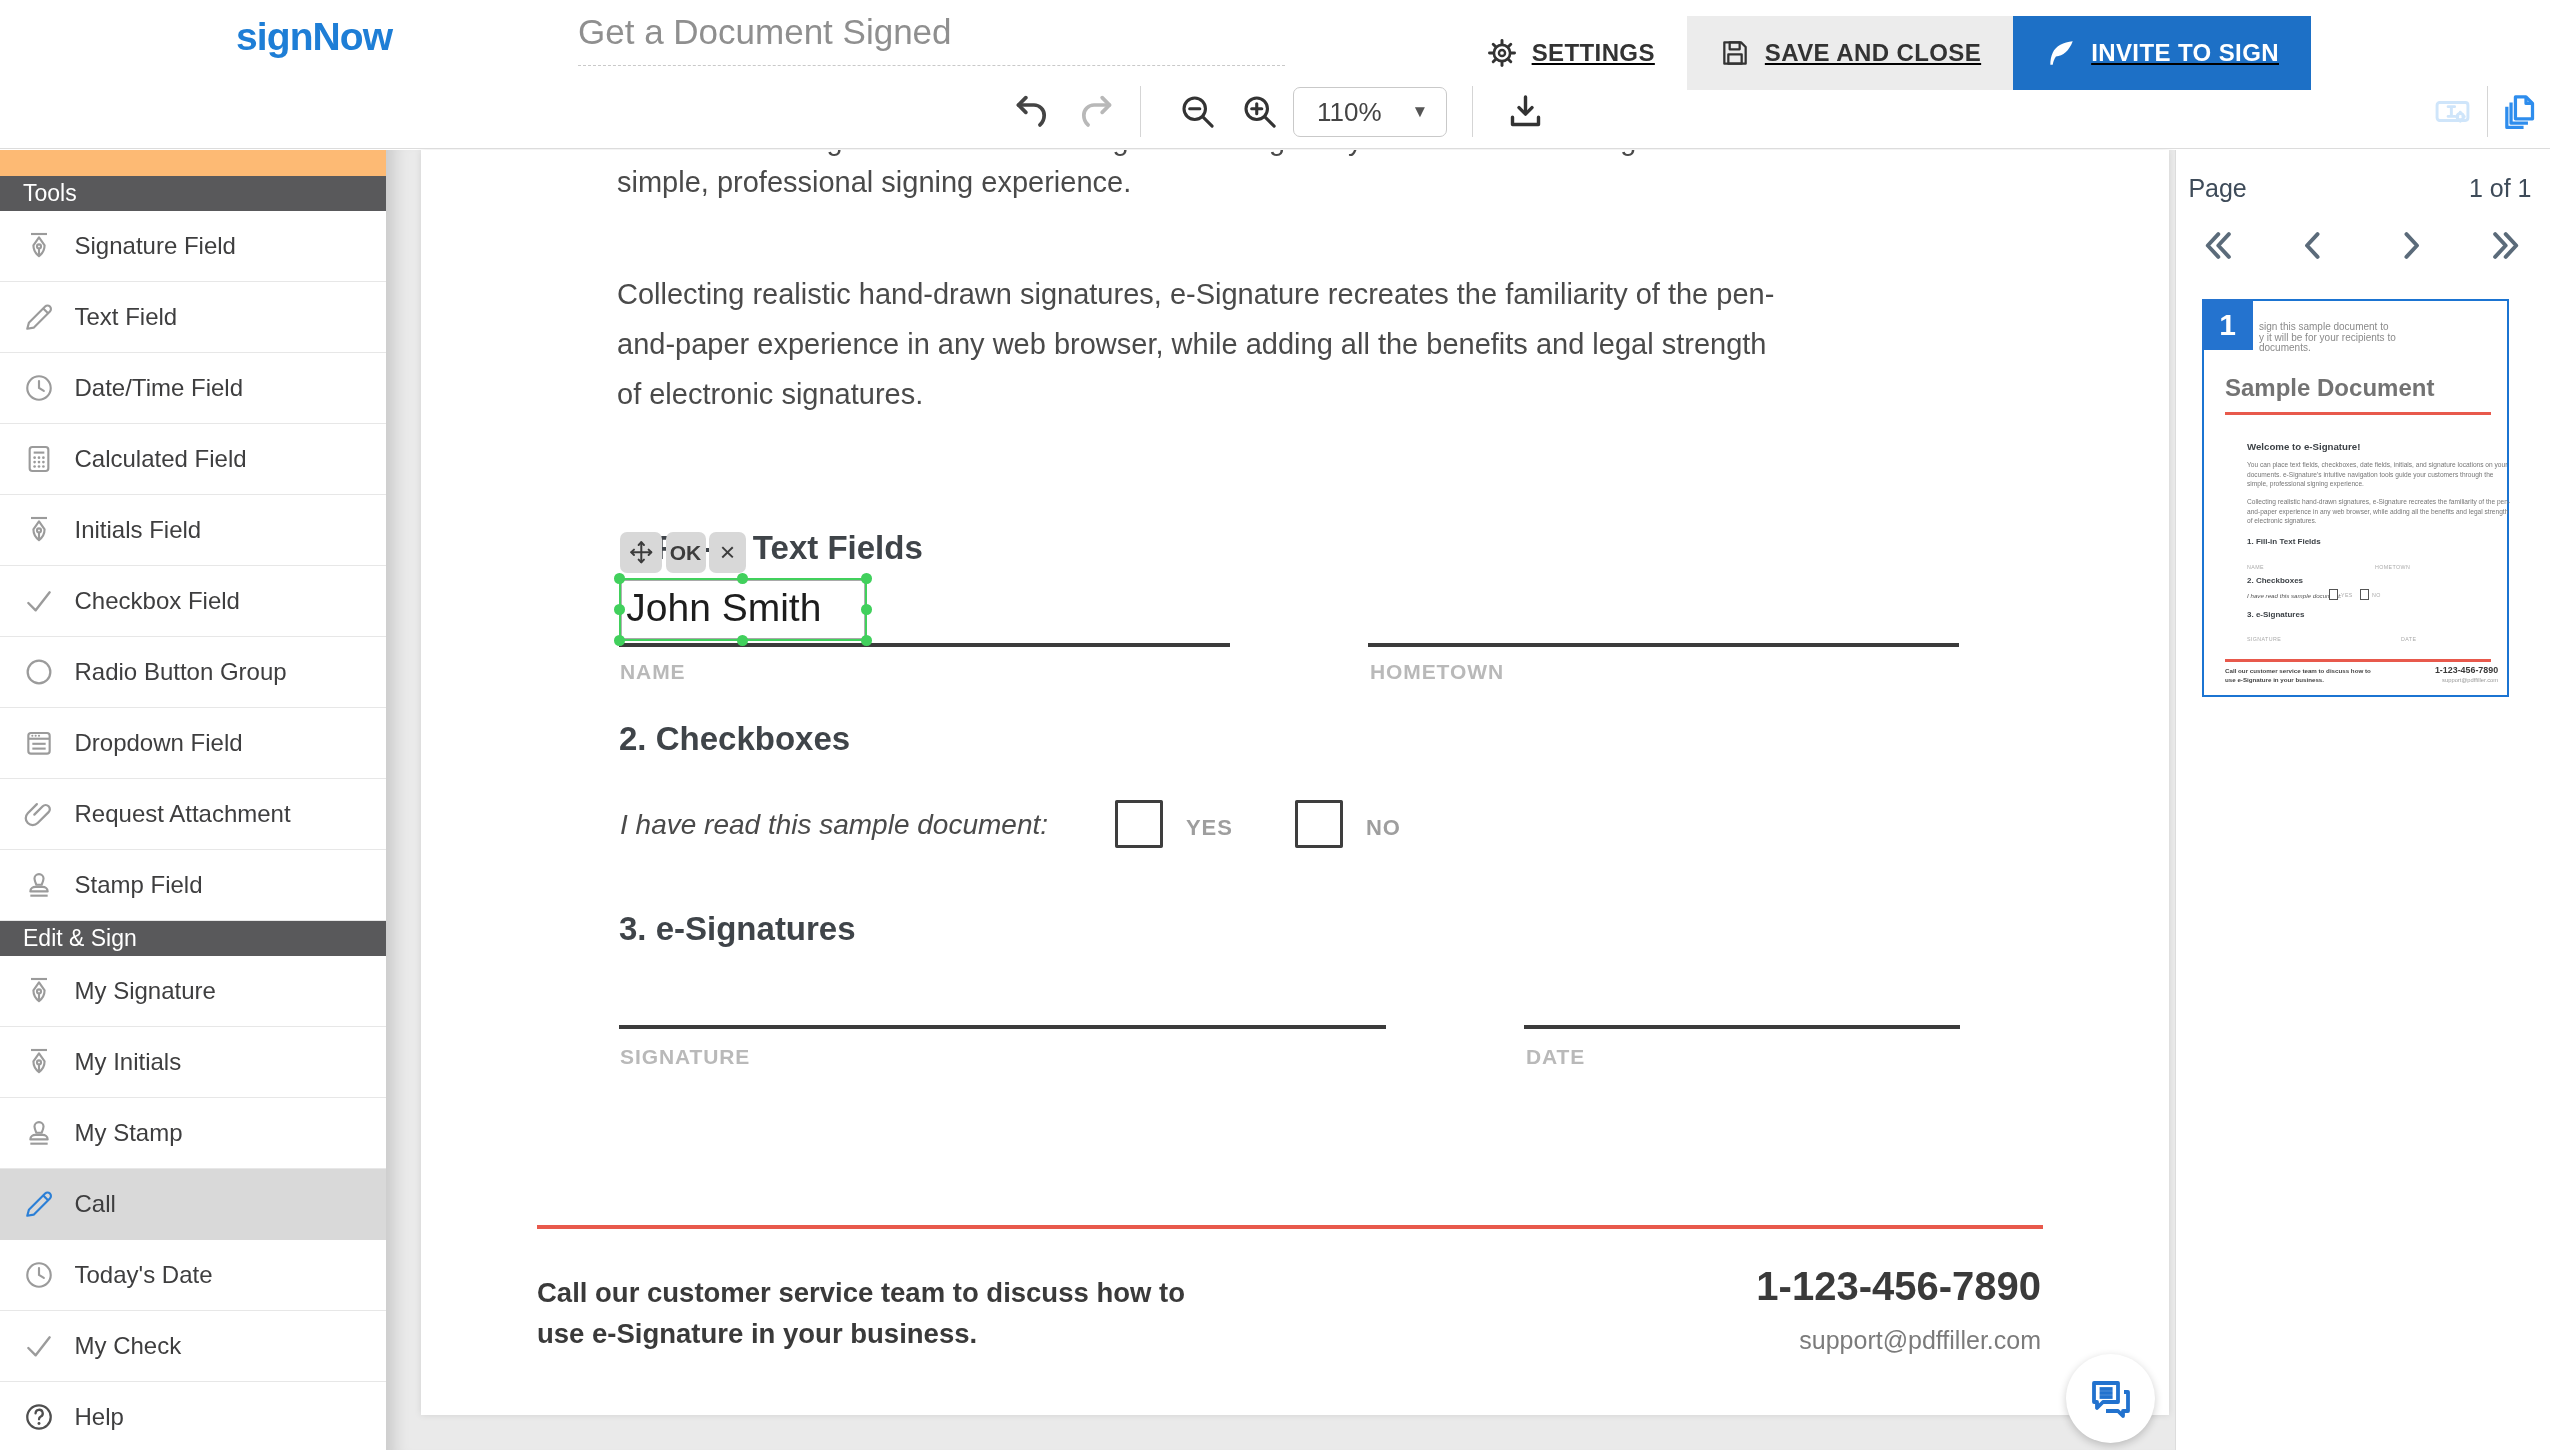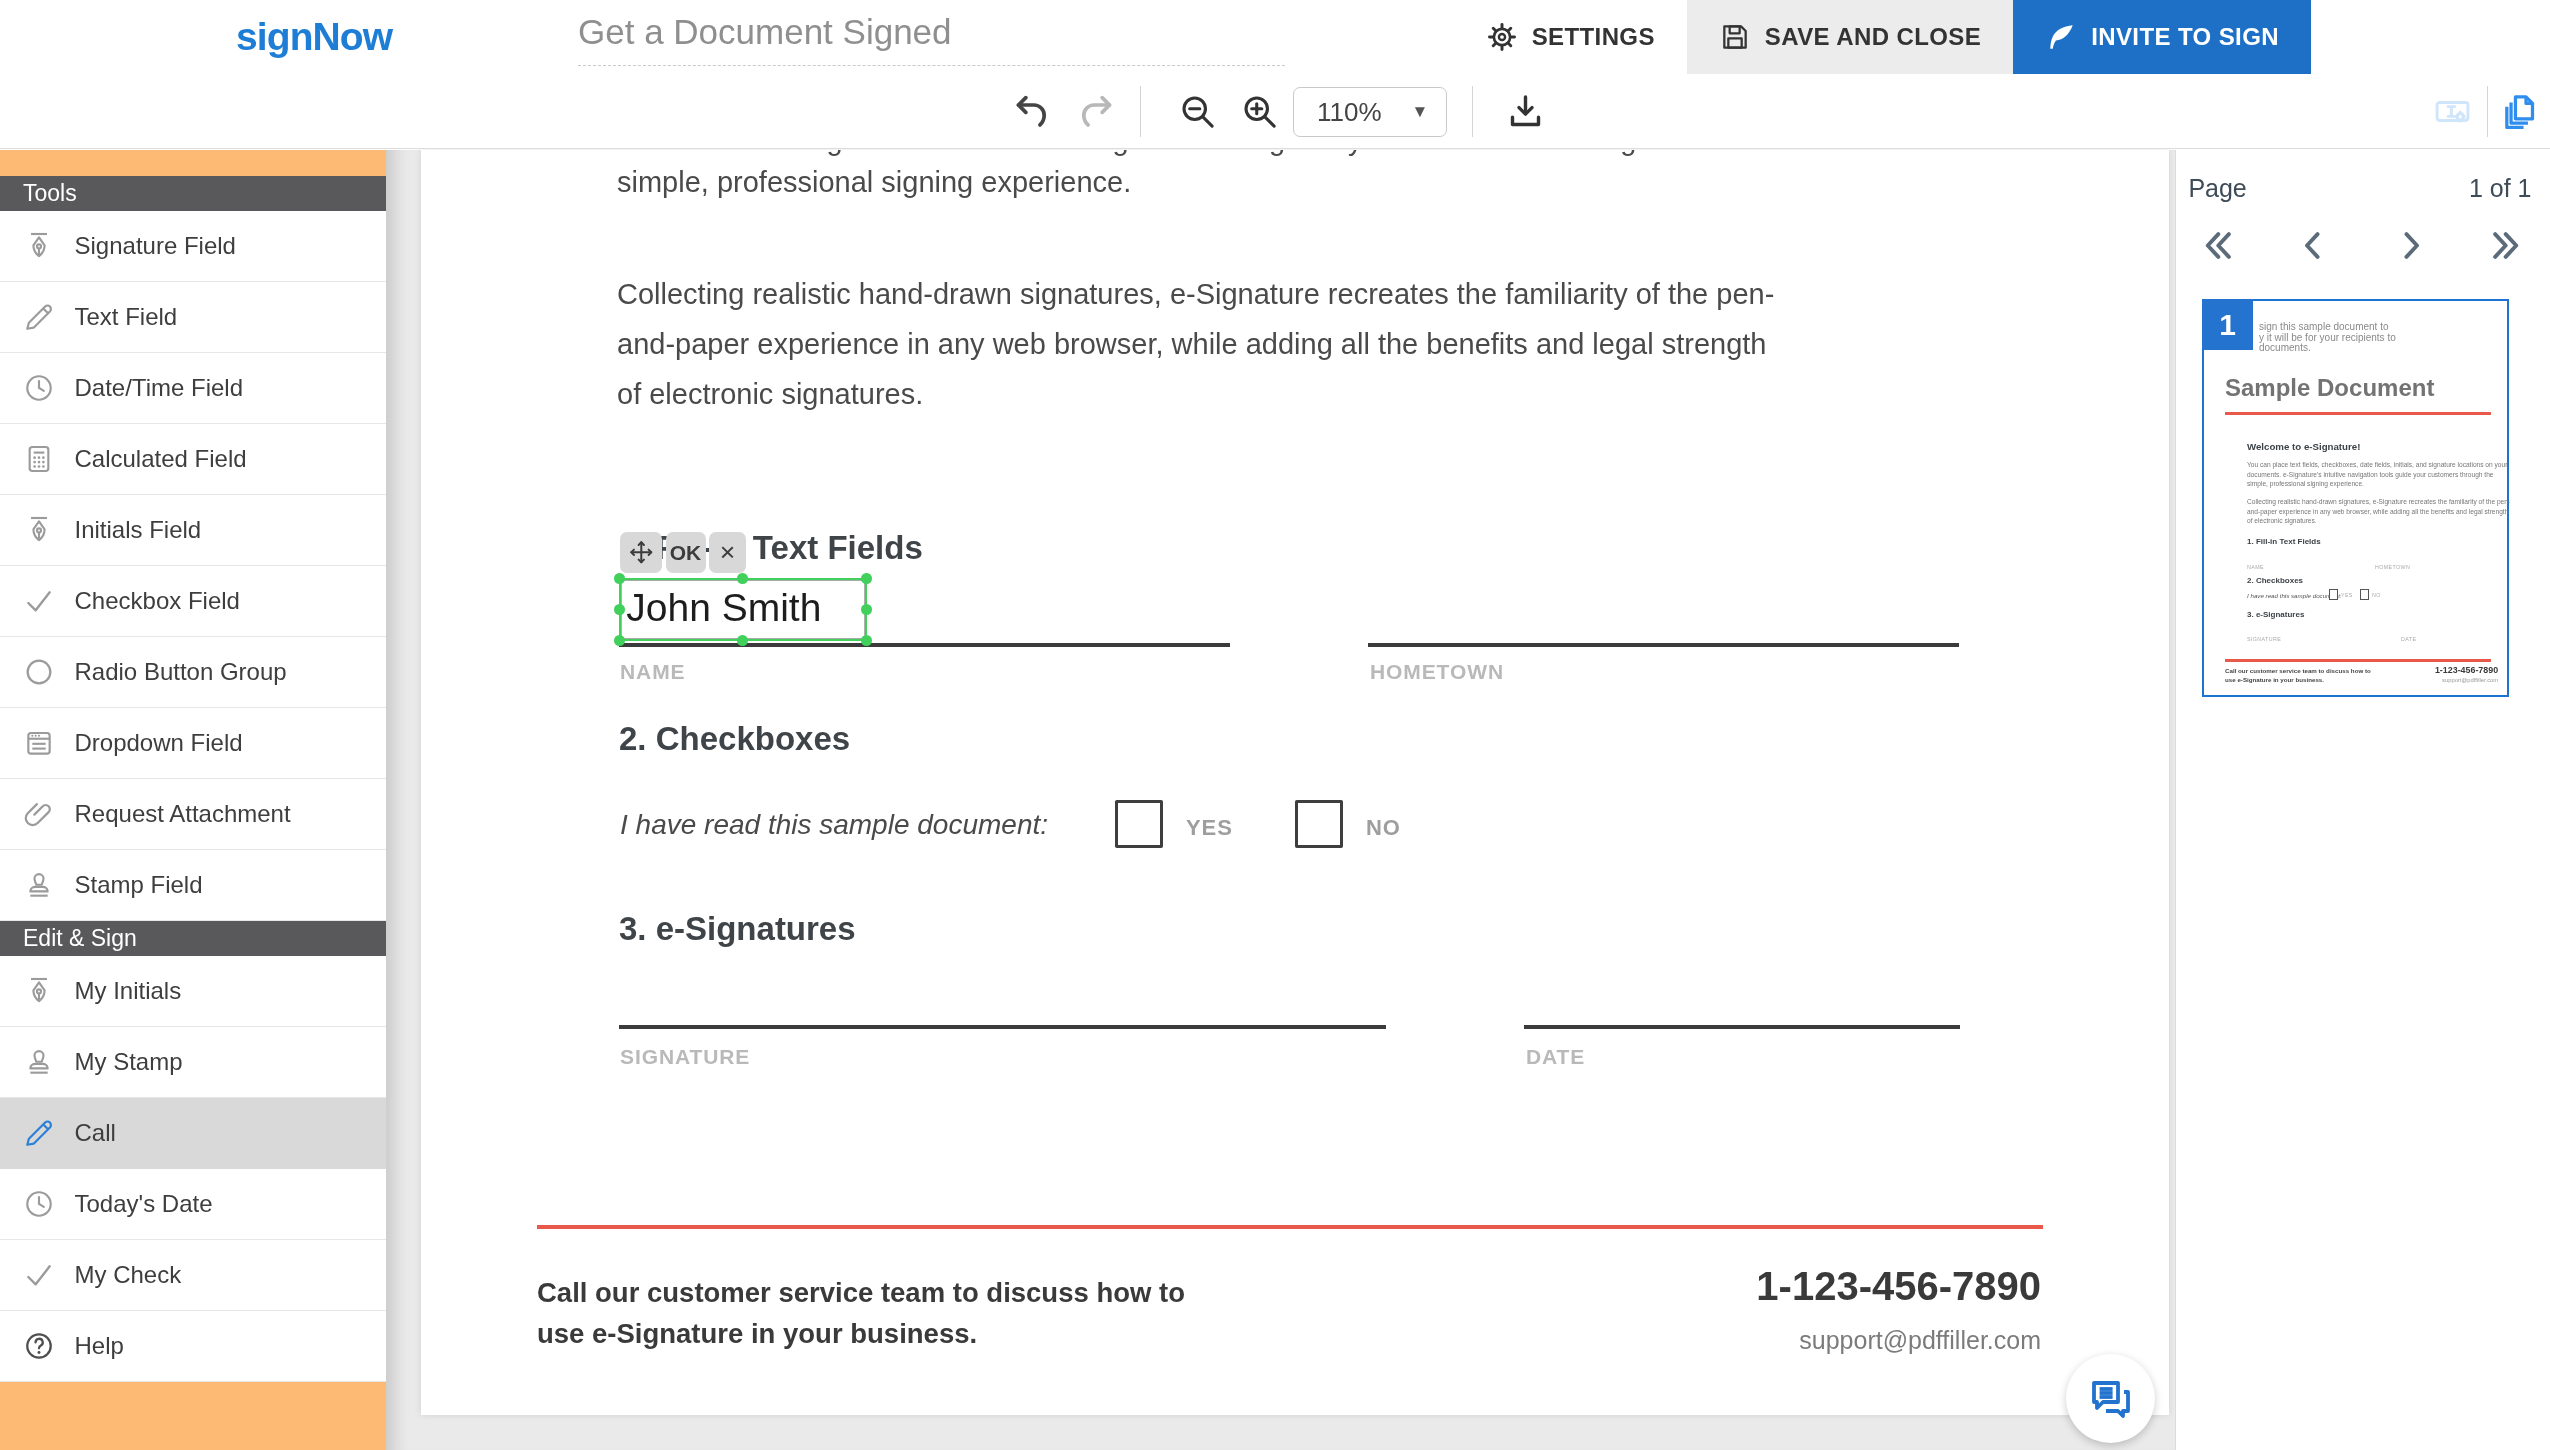--- a/index.html
+++ b/index.html
@@ -5,21 +5,21 @@
   * { margin:0; padding:0; box-sizing:border-box; }
   html,body { width:2550px; height:1451px; font-family:"Liberation Sans", sans-serif; background:#fff; overflow:hidden; }
   .abs { position:absolute; }
   #app { position:relative; width:2550px; height:1451px; }
 
   
   #header { left:0; top:0; width:2550px; height:74px; background:#fff; z-index:30; }
   .logo { left:236px; top:0; height:74px; line-height:74px; font-size:39px; font-weight:bold; letter-spacing:-0.9px; color:#1e7ed6; }
   .doc-title-wrap { left:578px; top:12.4px; width:707px; }
   .doc-title { font-size:35px; color:#8f8f8f; padding-bottom:12.4px; border-bottom:1.8px dashed #c9c9c9; white-space:nowrap; overflow:hidden; }
-  .header-actions { right:239px; top:0; height:63px; display:flex; }
+  .header-actions { right:239px; top:16px; height:63px; display:flex;text-decoration:underline; }
   .hbtn { display:flex; align-items:center; gap:14px; padding:0 32px; height:74px; font-size:24px; font-weight:bold; letter-spacing:0.4px; color:#333; cursor:pointer; }
   .hbtn svg { width:32px; height:32px; }
   .hbtn.save { background:#ececec; }
   .hbtn.invite { background:#1d70c6; color:#fff; }
 
   
   #toolbar { left:0; top:74px; width:2550px; height:75px; background:#fff; border-bottom:0.9px solid #dcdcdc; z-index:25; }
   .tbtn { width:43px; height:43px; top:16px; display:flex; align-items:center; justify-content:center; cursor:pointer; }
   .tbtn svg { width:39px; height:39px; }
   .tsep { top:11.5px; width:0.9px; height:51px; background:#d5d5d5; }
@@ -403,20 +403,26 @@
         <svg viewBox="0 0 36 36" width="32" height="32">
           <use href="#i-stamp"></use>
         </svg>
         <span class="lbl">Stamp Field</span>
       </div>
     <div class="section-head">Edit &amp; Sign</div>
     <div class="side-item">
         <svg viewBox="0 0 36 36" width="32" height="32">
           <use href="#i-pen"></use>
         </svg>
+        <span class="lbl">My Signature</span>
+      </div>
+    <div class="side-item">
+        <svg viewBox="0 0 36 36" width="32" height="32">
+          <use href="#i-pen"></use>
+        </svg>
         <span class="lbl">My Initials</span>
       </div>
     <div class="side-item">
         <svg viewBox="0 0 36 36" width="32" height="32">
           <use href="#i-stamp"></use>
         </svg>
         <span class="lbl">My Stamp</span>
       </div>
     <div class="side-item selected">
         <svg viewBox="0 0 36 36" width="32" height="32">

